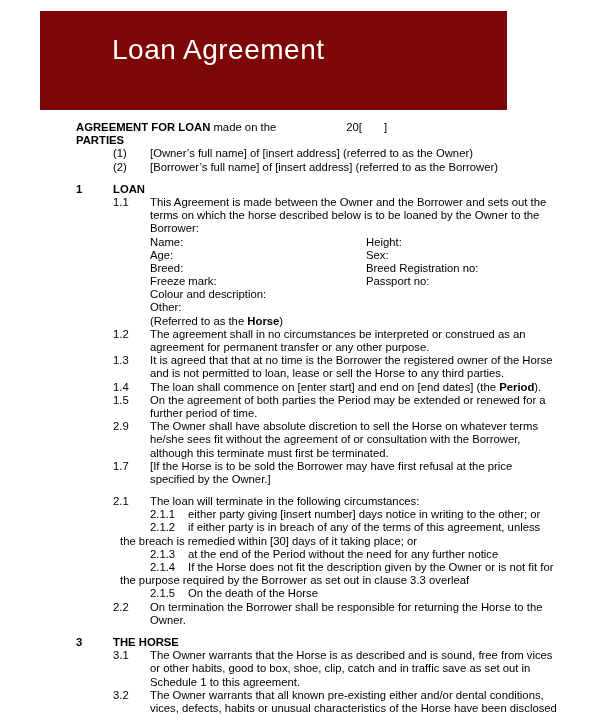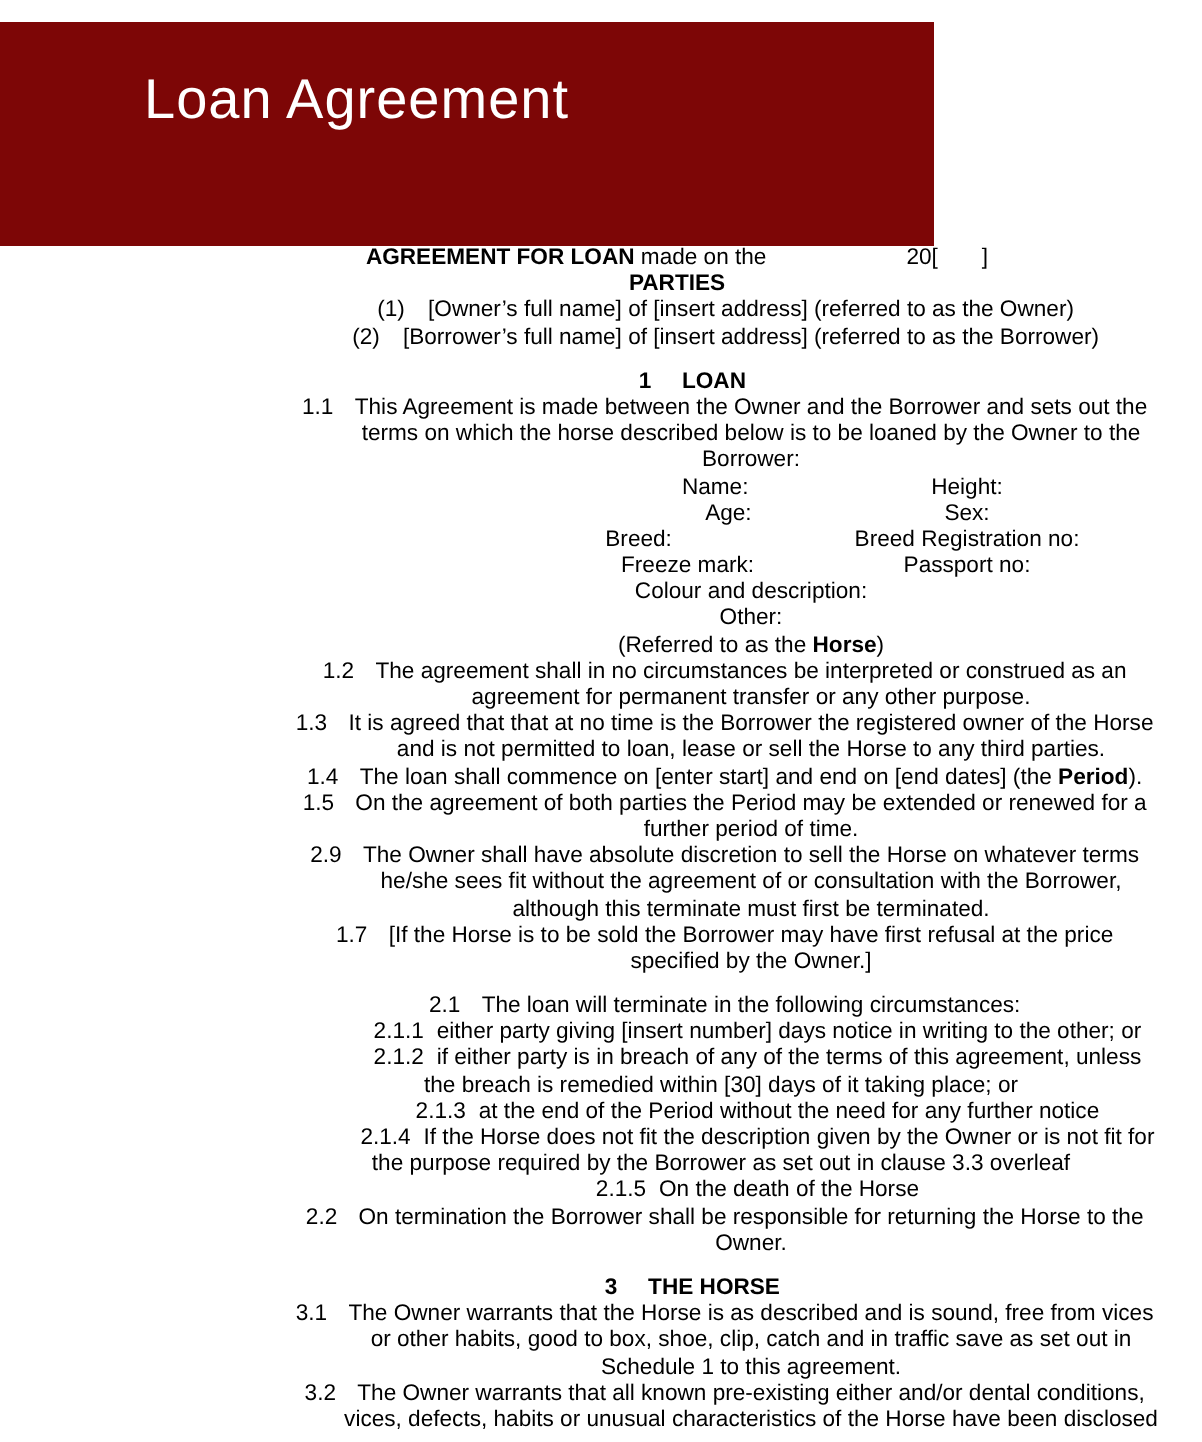--- a/index.html
+++ b/index.html
@@ -1,23 +1,23 @@
 <!DOCTYPE html>
 <html><head>
 <meta charset="utf-8">
 <style>
   html,body{margin:0;padding:0;}
   body{
     width:601px;height:721px;background:#ffffff;color:#000;
     font-family:"Liberation Sans", sans-serif;font-size:11.3px;
     overflow:hidden;position:relative;
   }
-  .banner{margin-top:11px;width:467px;height:112px;background:#7d0606;}
+  .banner{margin-top:11px;width:467px;height:99px;background:#7d0606;margin-left:40px;}
   .banner-title{padding:23px 0 0 72px;font-size:28px;letter-spacing:0.5px;color:#ffffff;}
-  .doc{margin-top:0;text-align:center;}
+  .doc{margin-top:11px;}
   .ln{height:13.2px;line-height:13.2px;white-space:pre;}
   .b{font-weight:bold;}
   .L0{padding-left:76px;}
   .L1{padding-left:113px;}
   .L2{padding-left:150px;}
   .L3{padding-left:120px;}
   .w37{display:inline-block;width:37px;}
   .w38{display:inline-block;width:38px;}
   .hl{display:inline-block;width:216px;}
   .gap70{display:inline-block;width:70px;}

